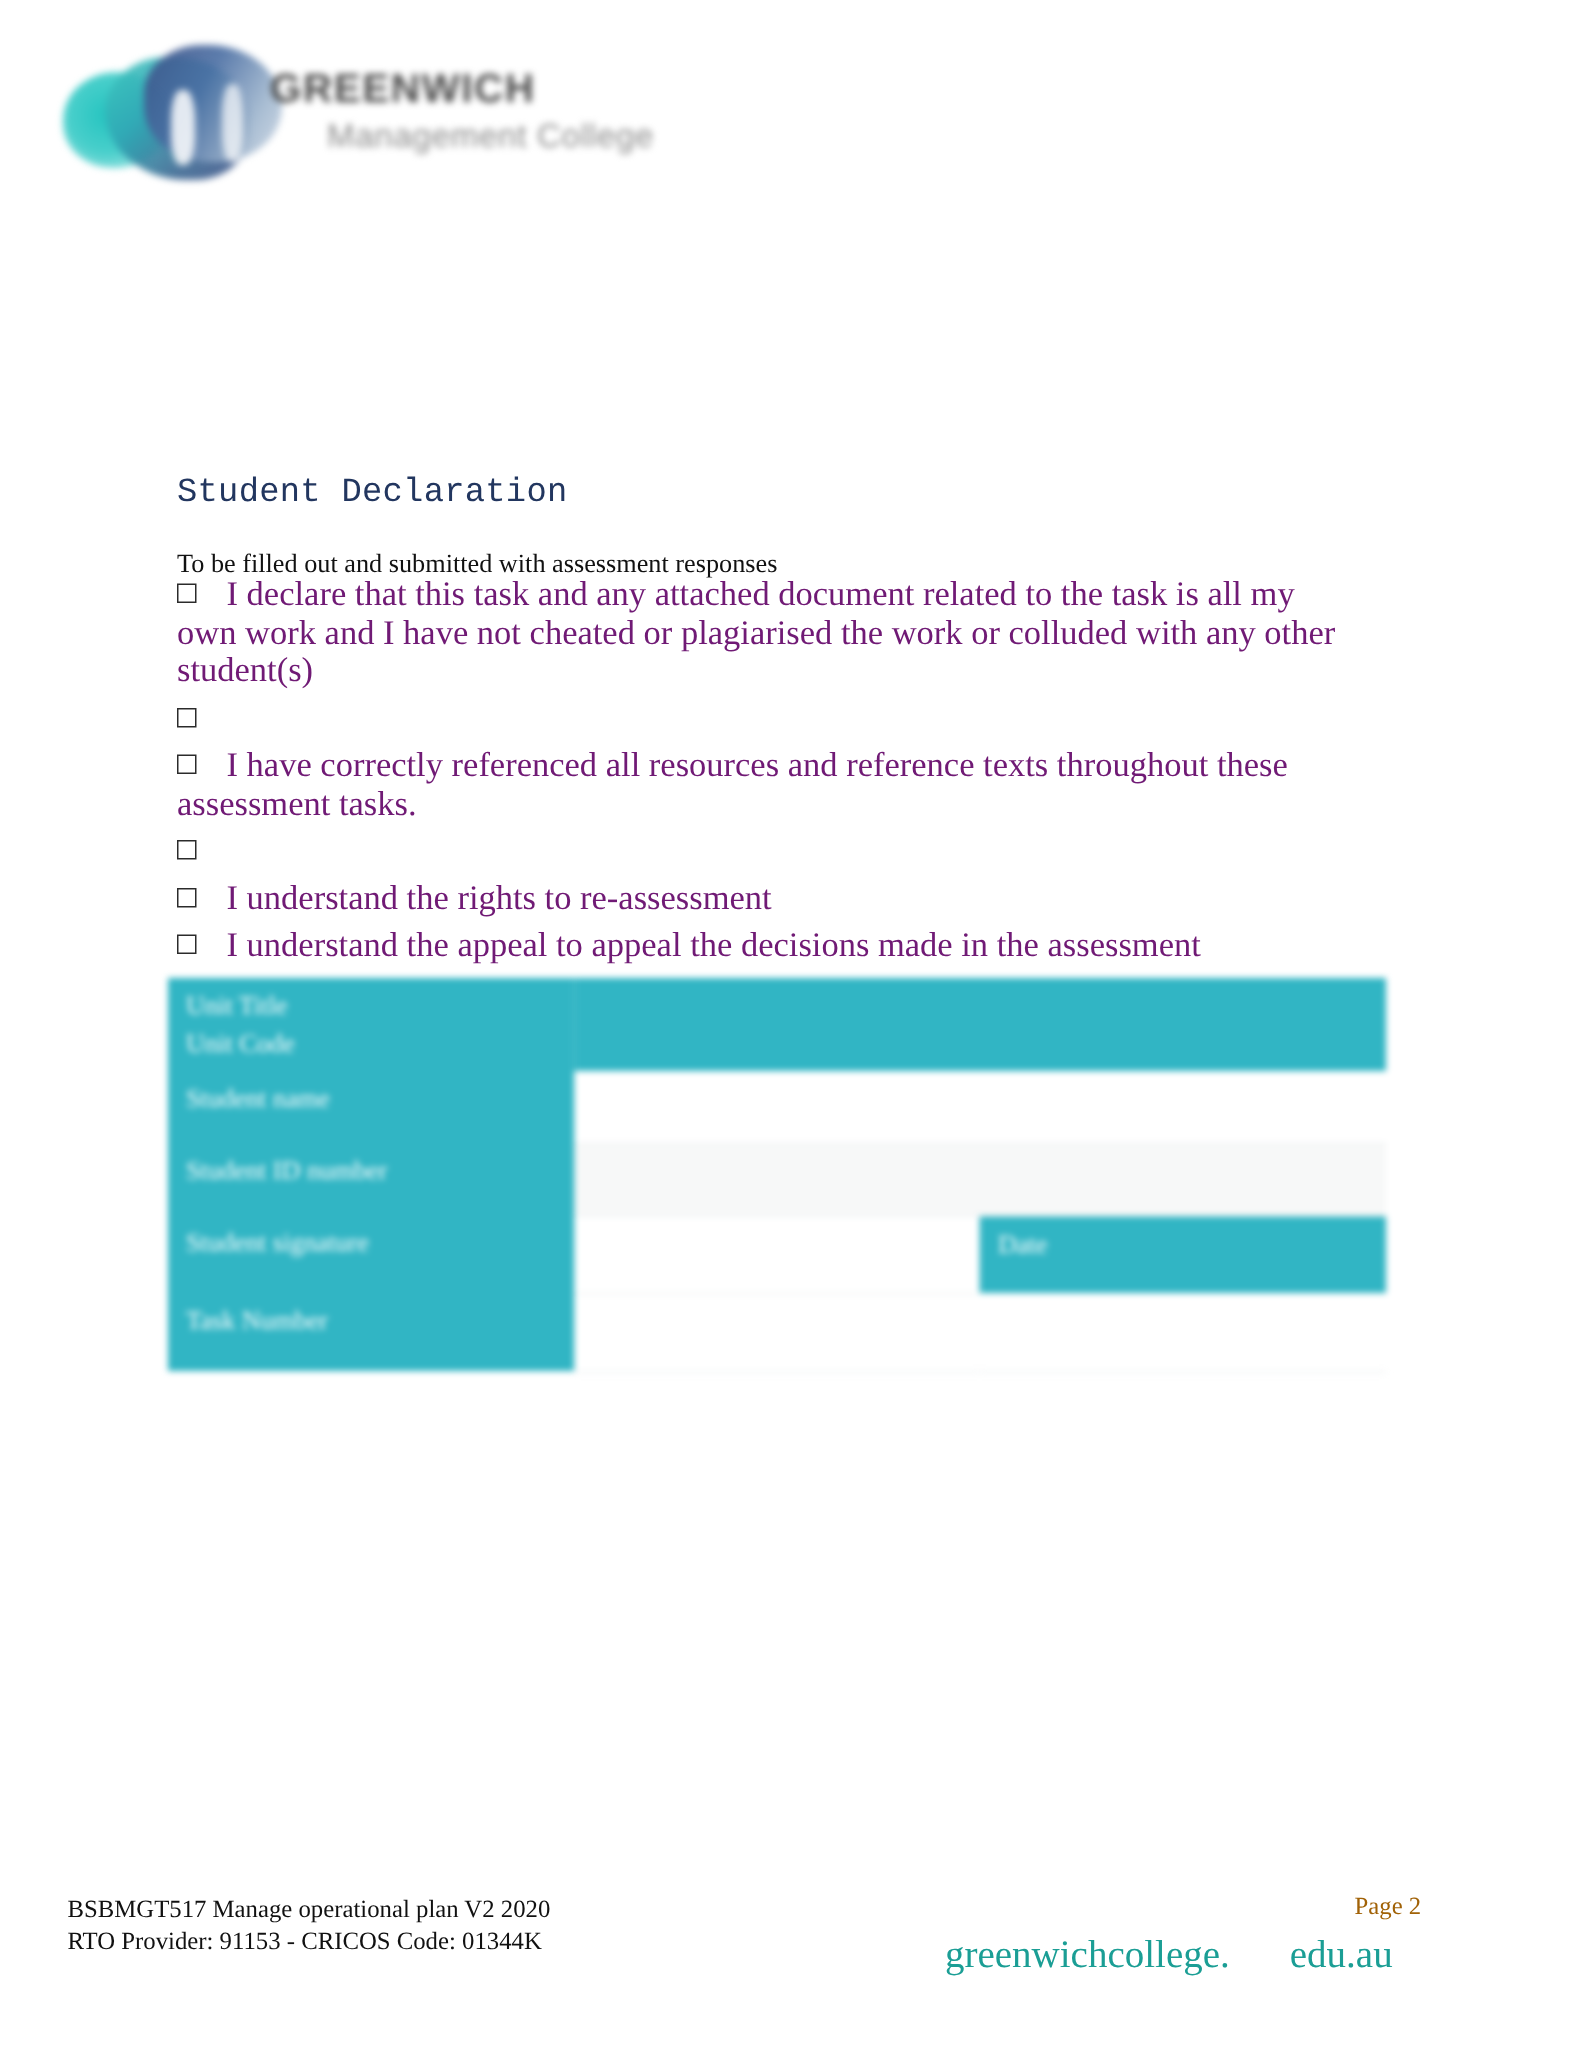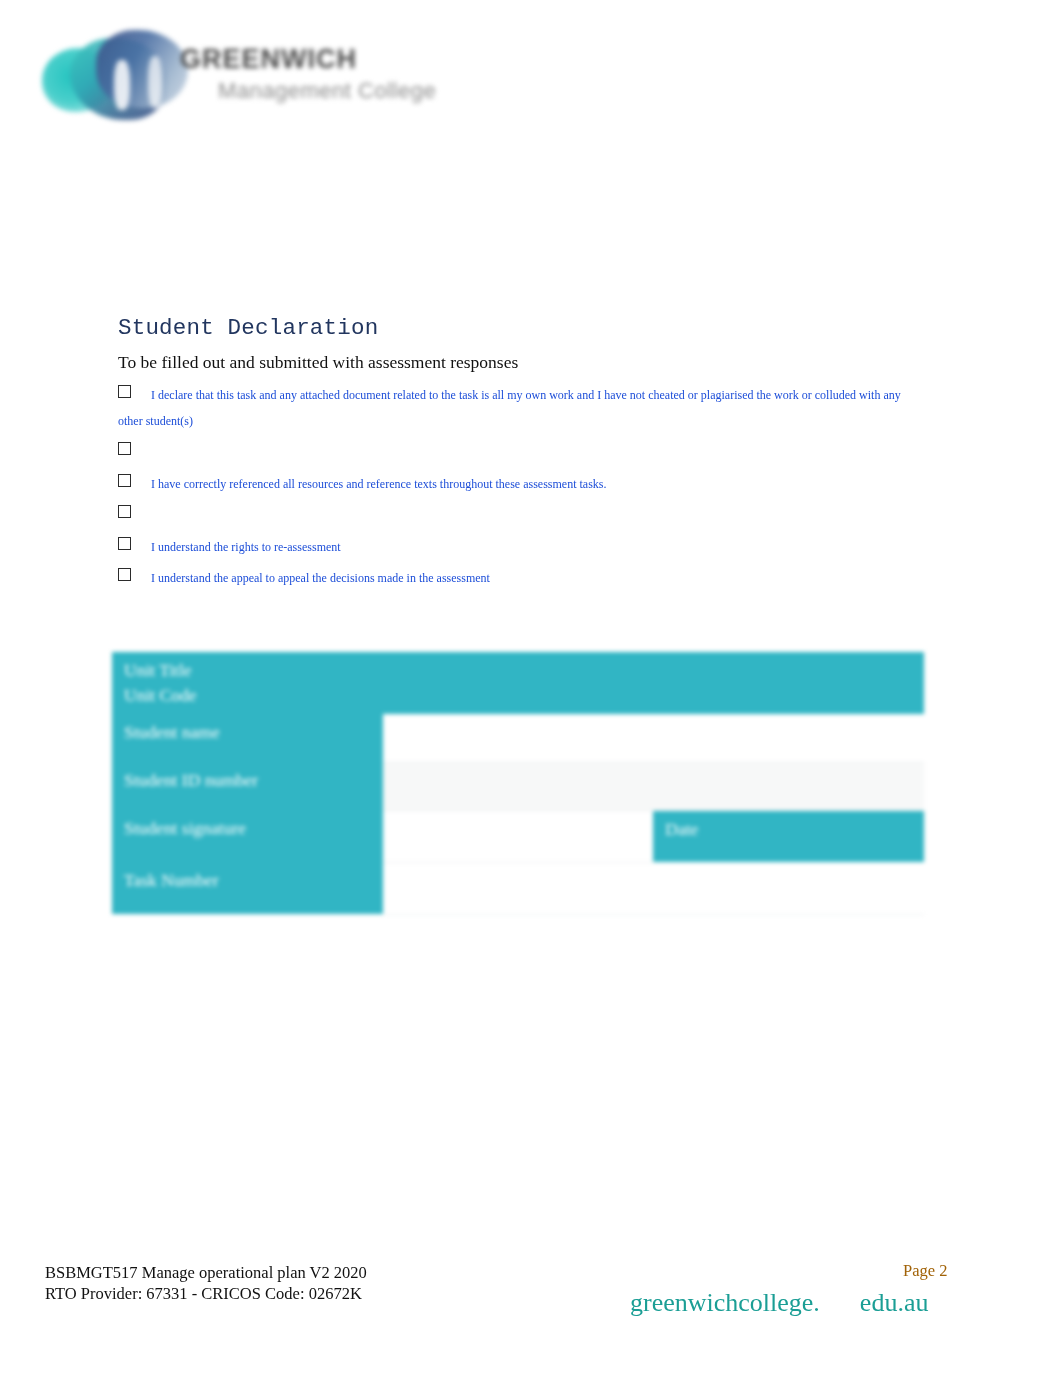--- a/index.html
+++ b/index.html
@@ -118,38 +118,38 @@
     color: #22365f;
     letter-spacing: 0.2px;
     white-space: nowrap;
     font-family: Liberation Mono, monospace;
   }
 
   
   .intro-line {
     position: absolute;
     left: 118px;
-    top: 350px;
+    top: 363px;
     font-size: 17.5px;
     line-height: 25px;
     color: #111111;
     white-space: nowrap;
   }
 
   .decl-list {
     position: absolute;
     left: 118px;
     top: 383px;
     width: 790px;
   }
   .decl-item {
     display: block;
-    font-size: 12px;
+    font-size: 23px;
     line-height: 25.5px;
-    color: #1d4ed8;
+    color: #701a75;
     margin-bottom: 6px;
     text-indent: 0;
   }
   .decl-item .cbox {
     display: inline-block;
     width: 11px;
     height: 11px;
     border: 1.3px solid #2b2b2b;
     margin-right: 20px;
     position: relative;
@@ -332,21 +332,21 @@
         <td class="blank-val"></td>
         <td class="date-val"></td>
       </tr>
     </tbody>
       </table>
   </div>
 
   <div class="footer">
     <div class="footer-left">
       <div>BSBMGT517 Manage operational plan V2 2020</div>
-      <div>RTO Provider: 67331     - CRICOS  Code: 02672K</div>
+      <div>RTO Provider: 91153     - CRICOS  Code: 01344K</div>
     </div>
     <div class="footer-page">Page 2</div>
     <div class="footer-brand">
       <span>greenwichcollege.</span><span class="tld">edu.au</span>
     </div>
   </div>
 
 </div>
 
 </body></html>

